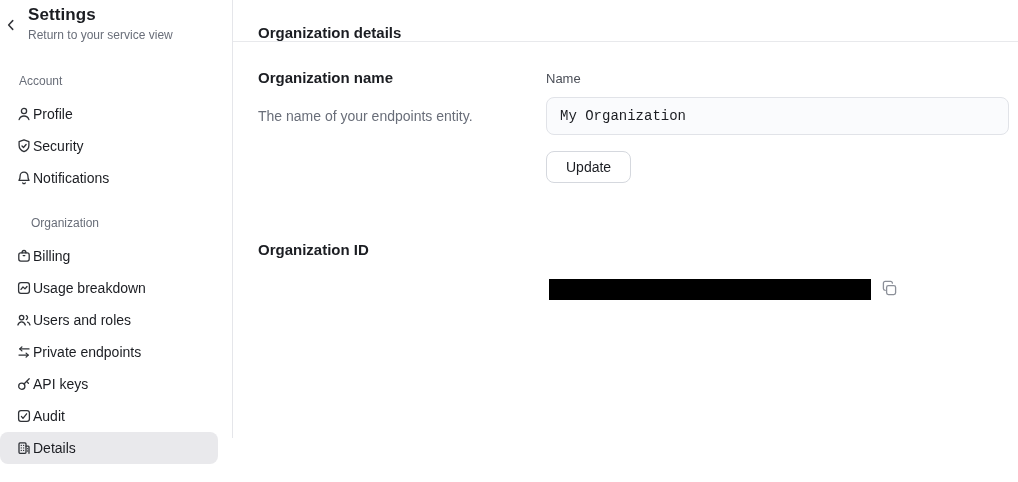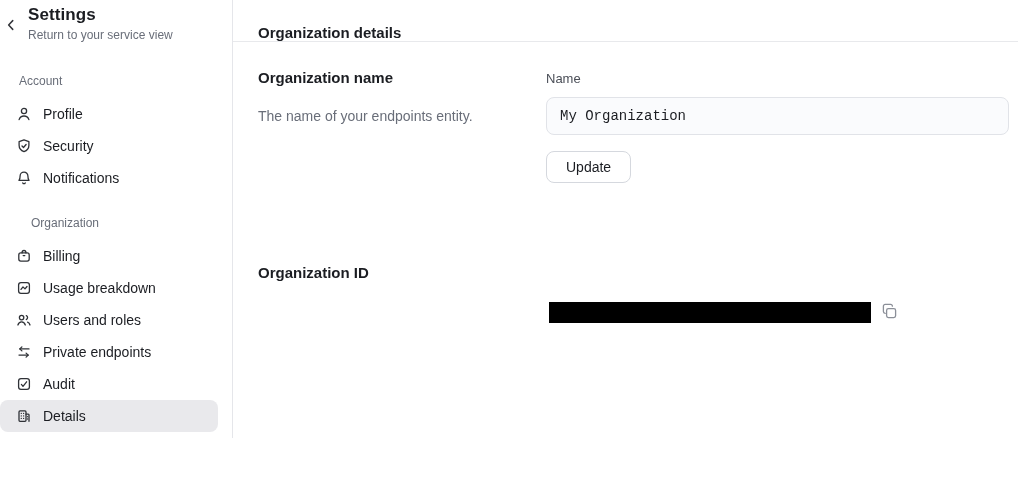--- a/index.html
+++ b/index.html
@@ -32,39 +32,39 @@
   .nav-section-label {
     font-size: 12px; color: #696e79; font-weight: 400;
     padding-left: 19px; line-height: 14px;
   }
   .label-account { margin-top: 31px; }
   .label-org { margin-top: 22px; margin-left: 12px; }
   .nav-group { margin-top: 10px; }
   .nav-item {
     height: 32px; display: flex; align-items: center;
     padding-left: 16px; margin-right: 14px;
-    gap: 11px; font-size: 14px; color: #1b1d22;
+    gap: 1px; font-size: 14px; color: #1b1d22;
     border-radius: 8px; cursor: pointer; background: transparent;
   }
   .nav-item.selected { background: #e9e9ec; }
   .nav-icon { width: 16px; height: 16px; display: flex; color: #2f3237; flex: none; }
   .nav-icon svg { width: 16px; height: 16px; }
   .nav-label { line-height: 17px; }
 
   
   .main { flex: 1; display: flex; flex-direction: column; min-width: 0; }
   .main-header {
     height: 42px; border-bottom: 1px solid #e8e9ec;
     display: flex; align-items: flex-end; padding-left: 25px;
     font-size: 15px; font-weight: 700; flex: none;
   }
   .content { padding: 27px 9px 0 25px; }
 
   .section { display: flex; }
-  .section-2 { margin-top: 81px; gap: 16px; }
+  .section-2 { margin-top: 58px; gap: 16px; }
   .sec-left-1 { width: 288px; min-width: 288px; padding-right: 20px; }
   .sec-left-2 { width: 275px; min-width: 275px; padding-right: 24px; }
   .sec-heading { font-size: 15px; font-weight: 700; line-height: 18px; }
   .sec-desc { margin-top: 19px; font-size: 14px; color: #696e79; line-height: 21px; }
   .sec-right { flex: 1; min-width: 0; }
 
   .field-label { font-size: 13px; color: #4a4e57; line-height: 15px; }
   .text-input {
     margin-top: 10px; width: 100%; height: 33px;
     background: #fafbfd; border: 1px solid #e1e3e8; border-radius: 8px;
@@ -177,20 +177,30 @@
           <svg viewBox="0 0 16 16" fill="none" stroke="currentColor" stroke-width="1.3" stroke-linecap="round" stroke-linejoin="round">
               <path d="M13 4.9H3.8"></path>
               <path d="M5.9 2.9 3.8 4.9l2.1 2"></path>
               <path d="M3 11.1h9.2"></path>
               <path d="m10.1 9.1 2.1 2-2.1 2"></path>
             </svg>
         </span>
         <span class="nav-label">Private endpoints</span>
       </div>
 
+      <div class="nav-item">
+        <span class="nav-icon">
+          <svg viewBox="0 0 16 16" fill="none" stroke="currentColor" stroke-width="1.3" stroke-linecap="round" stroke-linejoin="round">
+              <circle cx="5.8" cy="10.2" r="3.1"></circle>
+              <path d="M8 8 13.2 2.8"></path>
+              <path d="m10.6 5.4 1.8 1.8"></path>
+            </svg>
+        </span>
+        <span class="nav-label">API keys</span>
+      </div>
 
       <div class="nav-item">
         <span class="nav-icon">
           <svg viewBox="0 0 16 16" fill="none" stroke="currentColor" stroke-width="1.3" stroke-linecap="round" stroke-linejoin="round">
               <rect x="2.6" y="2.6" width="10.8" height="10.8" rx="2.4"></rect>
               <path d="m5.4 8.4 1.6 1.9L10.6 5.8"></path>
             </svg>
         </span>
         <span class="nav-label">Audit</span>
       </div>

